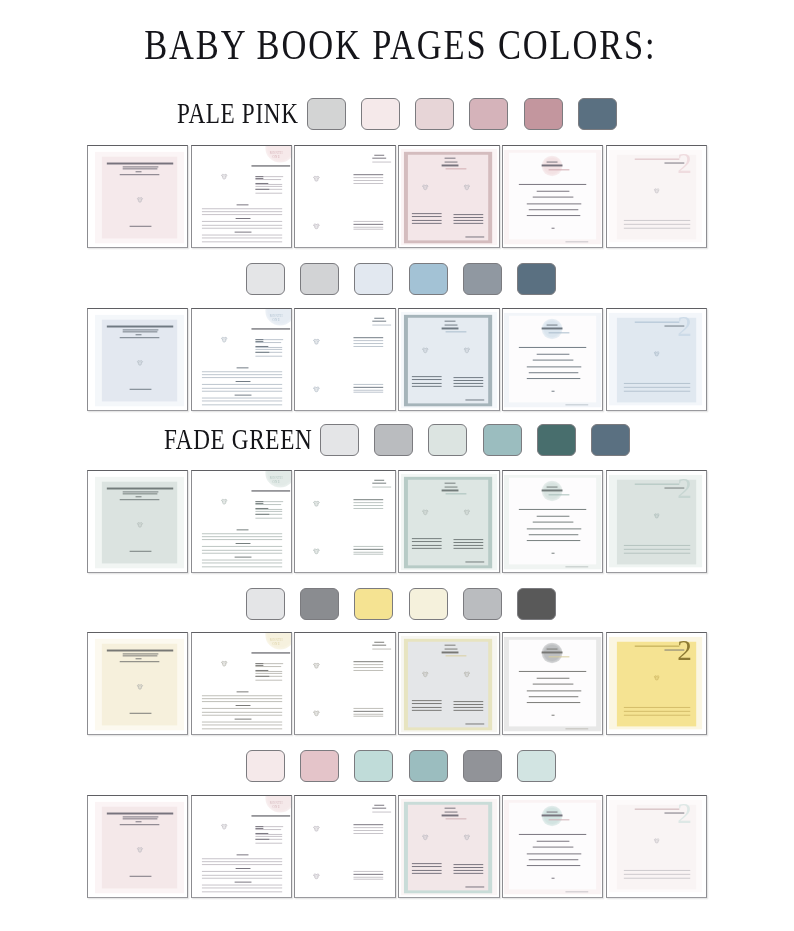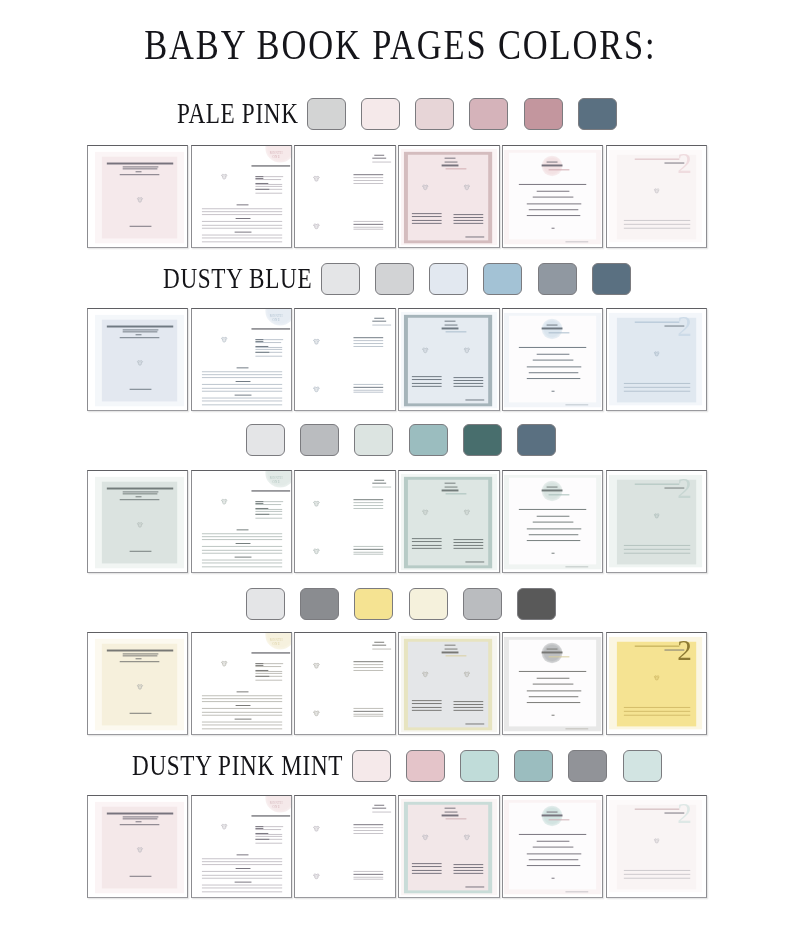--- a/index.html
+++ b/index.html
@@ -178,23 +178,20 @@
             <span class="onesie" style="left:46.5px;top:43px;width:6.4px;height:6.4px;line-height:0;"><svg viewBox="0 0 24 24" width="6.4" height="6.4" aria-hidden="true">
                 <path d="M6.0 4.0 C7.4 4.0 8.3 4.0 9.1 4.0 C9.5 6.3 14.5 6.3 14.9 4.0 C15.7 4.0 16.6 4.0 18.0 4.0 L22.0 7.6 L19.0 11.0 L17.3 9.4 L17.3 15.4 C17.3 18.4 15.4 20.2 12 20.2 C8.6 20.2 6.7 18.4 6.7 15.4 L6.7 9.4 L5.0 11.0 L2.0 7.6 Z" fill="#cdc9cd" fill-opacity="0.38" stroke="#cdc9cd" stroke-width="3.0" stroke-linejoin="round"></path>
               </svg></span>
             <div class="ln" style="left:17.1px;top:75.9px;width:66.8px;height:0.85px;background:#cdc9cd;"></div>
             <div class="ln" style="left:17.1px;top:79.7px;width:66.8px;height:0.85px;background:#cdc9cd;"></div>
             <div class="ln" style="left:17.1px;top:83.6px;width:66.8px;height:0.85px;background:#cdc9cd;"></div>
           </div>
         </div>
       </div>
       <div class="palette-row" style="top:261.5px;">
-        <div class="lbl-box" style="width: 149.6px; flex: 0 0 auto;">
-          <span class="palette-label">DUSTY BLUE</span>
-        </div>
         <div class="swatches">
           <div class="swatch" style="background:#e4e5e7;"></div>
           <div class="swatch" style="background:#d2d3d5;"></div>
           <div class="swatch" style="background:#e2e8f0;"></div>
           <div class="swatch" style="background:#a3c2d5;"></div>
           <div class="swatch" style="background:#9098a1;"></div>
           <div class="swatch" style="background:#5a7081;"></div>
         </div>
       </div>
       <div class="cards" style="top:308px;">
@@ -320,20 +317,23 @@
             <span class="onesie" style="left:46.5px;top:43px;width:6.4px;height:6.4px;line-height:0;"><svg viewBox="0 0 24 24" width="6.4" height="6.4" aria-hidden="true">
                 <path d="M6.0 4.0 C7.4 4.0 8.3 4.0 9.1 4.0 C9.5 6.3 14.5 6.3 14.9 4.0 C15.7 4.0 16.6 4.0 18.0 4.0 L22.0 7.6 L19.0 11.0 L17.3 9.4 L17.3 15.4 C17.3 18.4 15.4 20.2 12 20.2 C8.6 20.2 6.7 18.4 6.7 15.4 L6.7 9.4 L5.0 11.0 L2.0 7.6 Z" fill="#b4c2cf" fill-opacity="0.38" stroke="#b4c2cf" stroke-width="3.0" stroke-linejoin="round"></path>
               </svg></span>
             <div class="ln" style="left:17.1px;top:75.9px;width:66.8px;height:0.85px;background:#b4c2cf;"></div>
             <div class="ln" style="left:17.1px;top:79.7px;width:66.8px;height:0.85px;background:#b4c2cf;"></div>
             <div class="ln" style="left:17.1px;top:83.6px;width:66.8px;height:0.85px;background:#b4c2cf;"></div>
           </div>
         </div>
       </div>
       <div class="palette-row" style="top:422.5px;">
+        <div class="lbl-box" style="width: 148px; flex: 0 0 auto;">
+          <span class="palette-label">FADE GREEN</span>
+        </div>
         <div class="swatches">
           <div class="swatch" style="background:#e4e5e7;"></div>
           <div class="swatch" style="background:#babcbf;"></div>
           <div class="swatch" style="background:#dce4e1;"></div>
           <div class="swatch" style="background:#9bbdbf;"></div>
           <div class="swatch" style="background:#486e6d;"></div>
           <div class="swatch" style="background:#5a7081;"></div>
         </div>
       </div>
       <div class="cards" style="top:469.5px;">
@@ -598,23 +598,20 @@
             <span class="onesie" style="left:46.5px;top:43px;width:6.4px;height:6.4px;line-height:0;"><svg viewBox="0 0 24 24" width="6.4" height="6.4" aria-hidden="true">
                 <path d="M6.0 4.0 C7.4 4.0 8.3 4.0 9.1 4.0 C9.5 6.3 14.5 6.3 14.9 4.0 C15.7 4.0 16.6 4.0 18.0 4.0 L22.0 7.6 L19.0 11.0 L17.3 9.4 L17.3 15.4 C17.3 18.4 15.4 20.2 12 20.2 C8.6 20.2 6.7 18.4 6.7 15.4 L6.7 9.4 L5.0 11.0 L2.0 7.6 Z" fill="#d3bc69" fill-opacity="0.38" stroke="#d3bc69" stroke-width="3.0" stroke-linejoin="round"></path>
               </svg></span>
             <div class="ln" style="left:17.1px;top:75.9px;width:66.8px;height:0.85px;background:#d3bc69;"></div>
             <div class="ln" style="left:17.1px;top:79.7px;width:66.8px;height:0.85px;background:#d3bc69;"></div>
             <div class="ln" style="left:17.1px;top:83.6px;width:66.8px;height:0.85px;background:#d3bc69;"></div>
           </div>
         </div>
       </div>
       <div class="palette-row" style="top:748.5px;">
-        <div class="lbl-box" style="width: 211.2px; flex: 0 0 auto;">
-          <span class="palette-label">DUSTY PINK MINT</span>
-        </div>
         <div class="swatches">
           <div class="swatch" style="background:#f5e9ea;"></div>
           <div class="swatch" style="background:#e4c4c9;"></div>
           <div class="swatch" style="background:#c0dcd9;"></div>
           <div class="swatch" style="background:#9bbdbf;"></div>
           <div class="swatch" style="background:#919398;"></div>
           <div class="swatch" style="background:#d2e4e2;"></div>
         </div>
       </div>
       <div class="cards" style="top:795px;">

